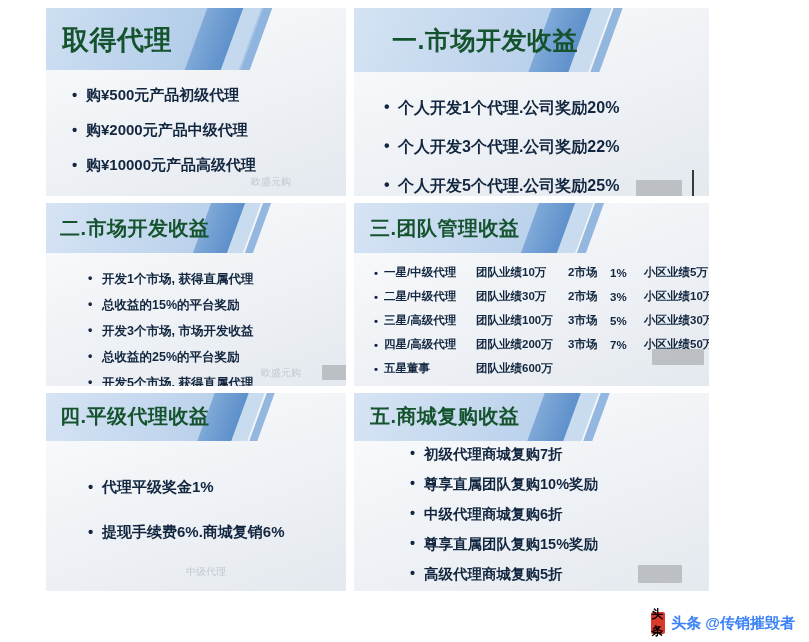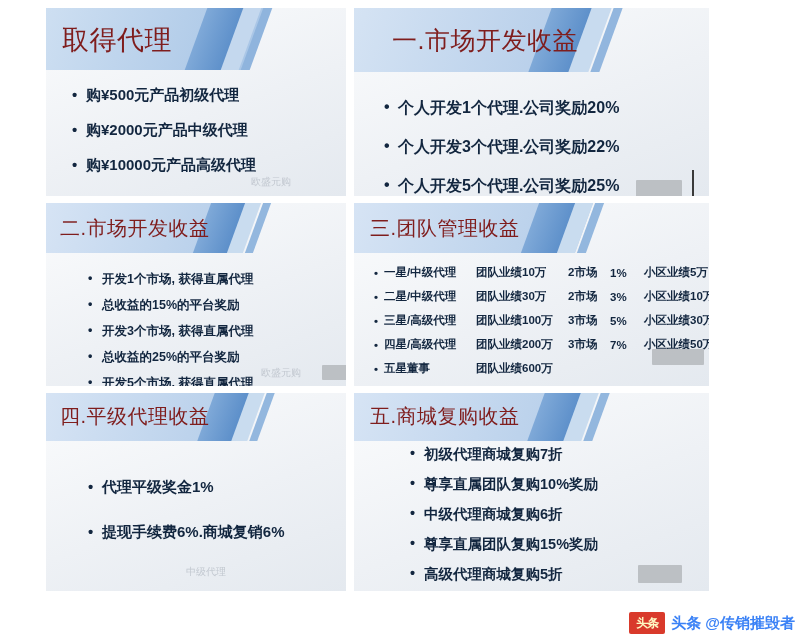--- a/index.html
+++ b/index.html
@@ -44,22 +44,22 @@
     z-index: 1;
     pointer-events: none;
   }
   .ribbon .bar {
     position: absolute;
     transform: skewX(-20deg);
   }
 
   .slide-title {
     position: absolute;
-    font-weight: normal;
-    color: #7f1d1d;
+    font-weight: bold;
+    color: #14532d;
     white-space: nowrap;
     letter-spacing: 0.5px;
     z-index: 3;
   }
 
   .bullet-list {
     position: absolute;
     z-index: 3;
     margin: 0;
     padding: 0;
@@ -162,24 +162,24 @@
   .footer {
     position: absolute;
     right: 14px;
     bottom: 8px;
     display: flex;
     align-items: center;
     gap: 6px;
     z-index: 9;
   }
   .footer .logo-box {
-    width: 36px;
+    width: 14px;
     height: 22px;
     background: #d93a2b;
-    color: #fef9c3;
+    color: #000000;
     font-size: 12px;
     font-weight: bold;
     display: flex;
     align-items: center;
     justify-content: center;
     border-radius: 2px;
     letter-spacing: -1px;
   }
   .footer .foot-text {
     font-size: 15px;
@@ -229,21 +229,21 @@
     <div class="ribbon" style="left:0;top:0;width:300px;height:50px;">
       <div class="bar" style="left:-20px;top:0;width:220px;height:50px;background:linear-gradient(90deg,#d8e5f5,#b4cde9);"></div>
       <div class="bar" style="left:156px;top:0;width:36px;height:50px;background:linear-gradient(90deg,#7fa9d8,#5b8ec9);"></div>
       <div class="bar" style="left:190px;top:0;width:16px;height:50px;background:#c9dcef;"></div>
       <div class="bar" style="left:208px;top:0;width:8px;height:50px;background:#93b7de;"></div>
     </div>
     <div class="slide-title">二.市场开发收益</div>
     <ul class="bullet-list dotstyle">
       <li>开发1个市场, 获得直属代理</li>
       <li>总收益的15%的平台奖励</li>
-      <li>开发3个市场, 获得直属代理</li>
+      <li>开发3个市场, 市场开发收益</li>
       <li>总收益的25%的平台奖励</li>
       <li>开发5个市场, 获得直属代理</li>
 
     </ul>
     <div class="redact" style="left:276px;top:162px;width:26px;height:15px;"></div>
     <div class="faintmark" style="left:215px;top:163px;">欧盛元购</div>
   </div>
 
   <div class="slide" id="slide4">
     <div class="ribbon" style="left:0;top:0;width:355px;height:50px;">

